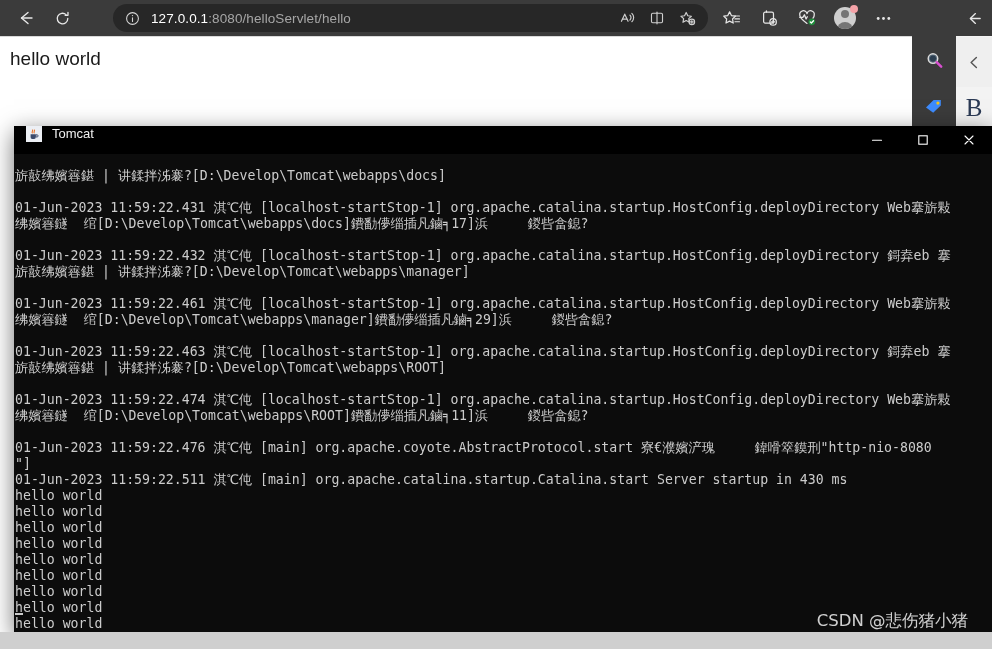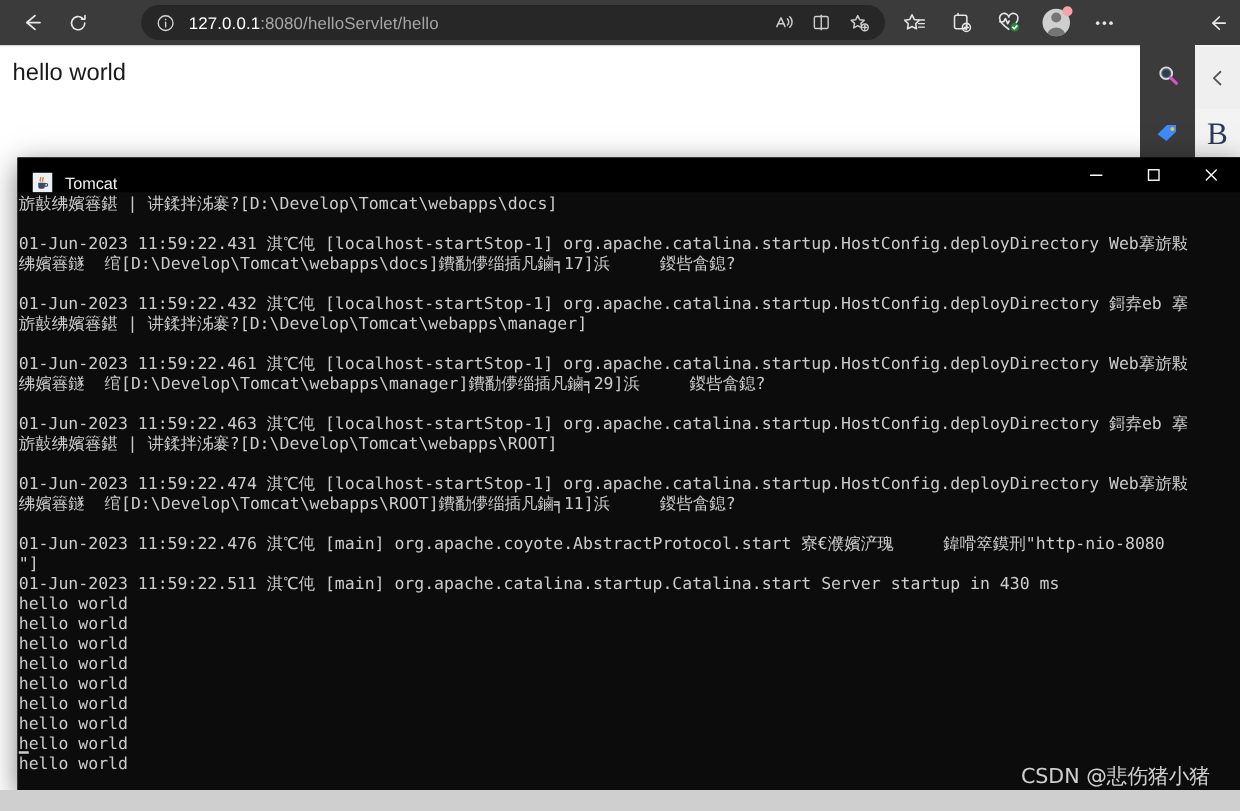--- a/index.html
+++ b/index.html
@@ -84,32 +84,32 @@
   #bg-win-dark { position:absolute; left:0; top:126px; width:36px; height:498px; background:#0c0c0c; }
 
   
   #tomcat-window {
     position:absolute; left:14px; top:126px; width:978px; height:506px;
     background:#0c0c0c;
     box-shadow:0 6px 22px rgba(0,0,0,.55);
   }
   #tomcat-titlebar {
     position:absolute; left:0; top:0; width:978px; height:28px;
-    background:#000000; display:flex; align-items:flex-end;
+    background:#000000; display:flex; align-items:flex-start;
   }
   #tomcat-icon { width:16px; height:16px; margin-left:12px; position:relative; }
   #tomcat-title {
     margin-left:10px; font-size:13px; color:#f0f0f0;
     font-family:"Liberation Sans", sans-serif;
   }
   #win-controls { margin-left:auto; display:flex; height:28px; }
   .win-btn { width:46px; height:28px; display:flex; align-items:center; justify-content:center; color:#ffffff; }
 
   #console-body {
-    position:absolute; left:0; top:28px; width:978px; height:478px;
+    position:absolute; left:0; top:40px; width:978px; height:478px;
     background:#0c0c0c; overflow:hidden;
     font-family:"DejaVu Sans Mono", monospace;
     font-size:13.2px; line-height:16px; color:#cccccc;
     padding:2px 0 0 1px;
     white-space:pre;
   }
   .log-line { white-space:pre; }
   .log-gap { height:16px; }
   .cursor-line { position:relative; }
   .cursor-line::before {

